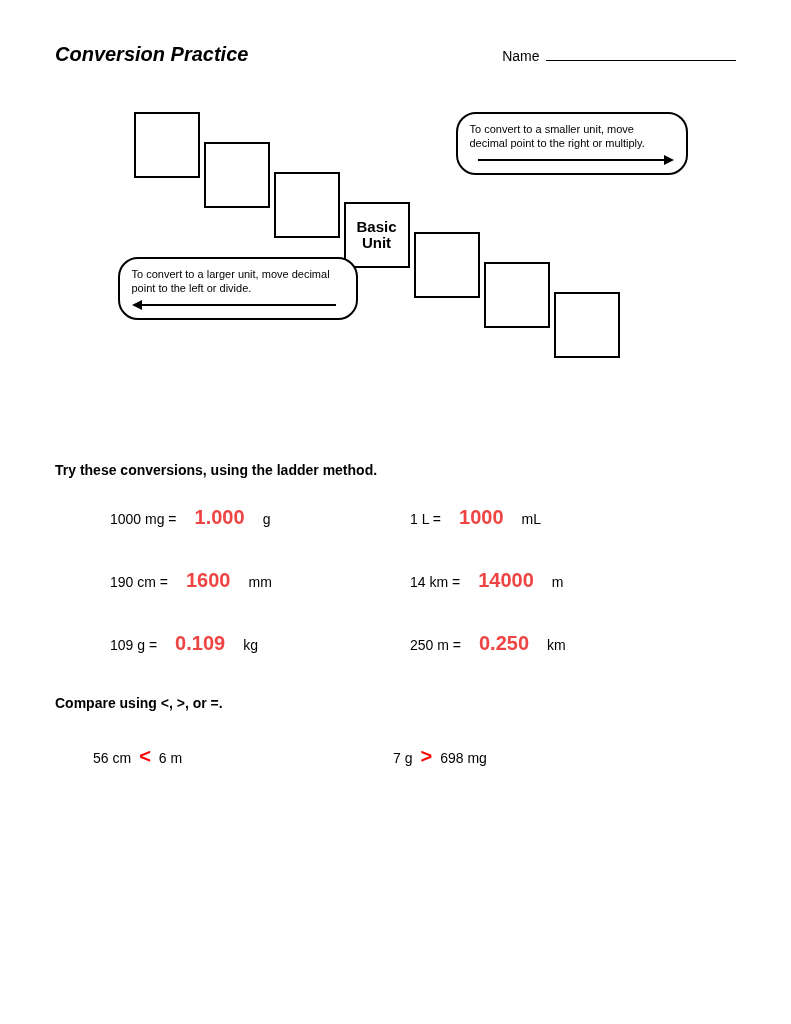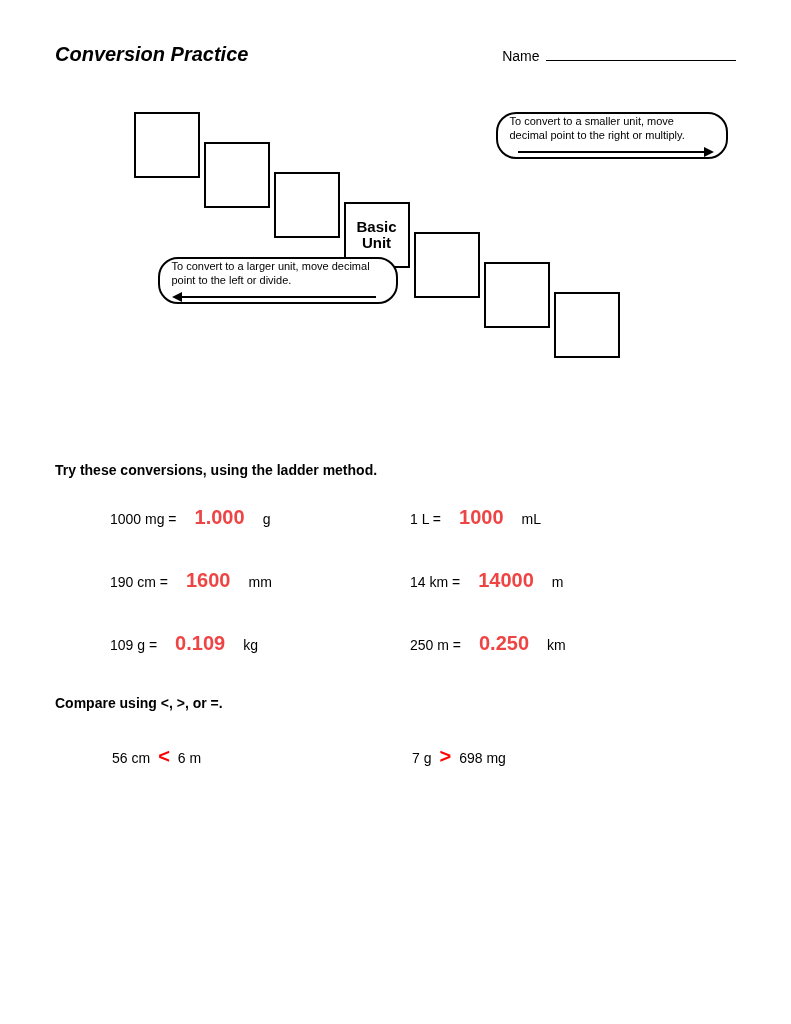--- a/index.html
+++ b/index.html
@@ -44,25 +44,24 @@
     justify-content: center;
     font-weight: bold;
     font-size: 15px;
     line-height: 1.1;
     text-align: center;
   }
   .callout {
     position: absolute;
     border: 2px solid #000;
     border-radius: 20px;
-    padding: 0 12px;
+    padding: 8px 12px;
     font-size: 11px;
     line-height: 1.3;
     background: #fff;
-    margin-left: 40px;
   }
   .arrow {
     margin-top: 4px;
     height: 10px;
     position: relative;
   }
   .arrow .shaft {
     position: absolute;
     top: 4px;
     left: 8px;
@@ -110,21 +109,21 @@
   .q { white-space: nowrap; }
   .answer {
     color: #ef4444;
     font-weight: bold;
     font-size: 20px;
   }
   .unit { font-size: 14px; }
 
   .compare-grid {
     margin-top: 34px;
-    margin-left: 57px;
+    margin-left: 38px;
     font-size: 14px;
   }
   .compare-row { display: flex; }
   .compare-cell {
     display: flex;
     align-items: baseline;
     gap: 8px;
     width: 300px;
   }
   .op {

